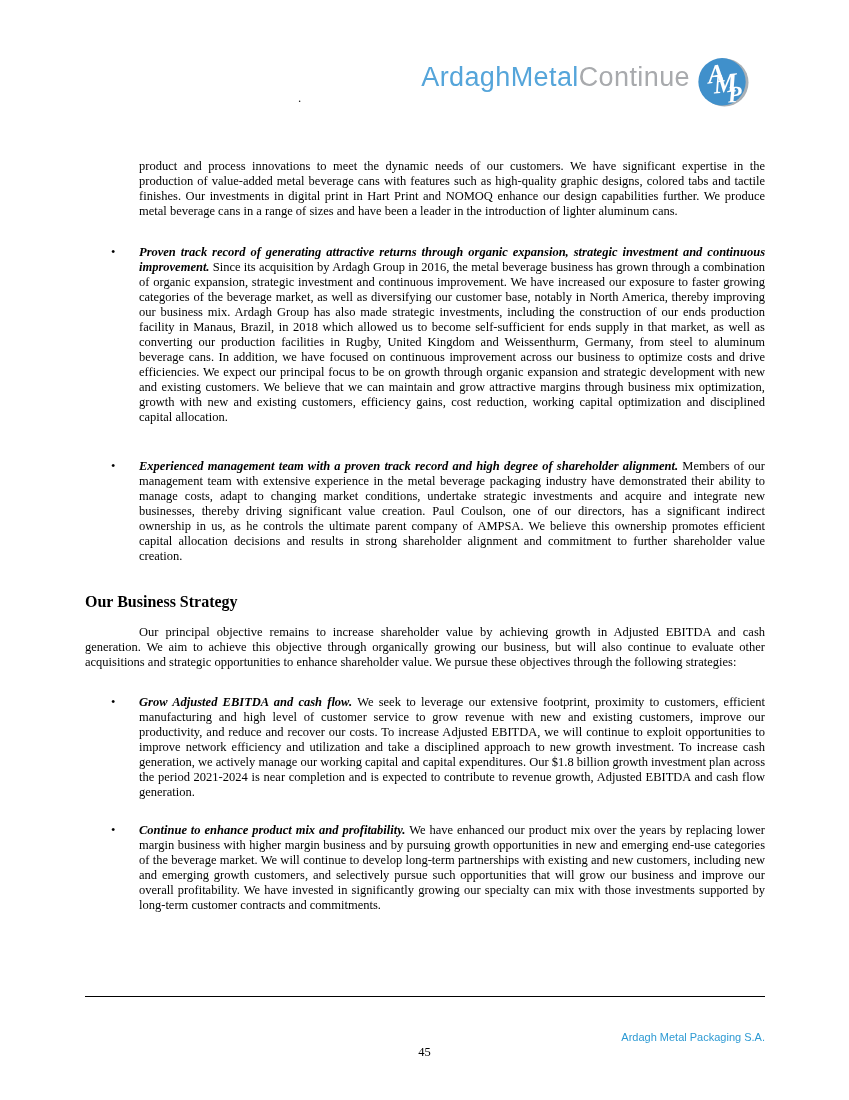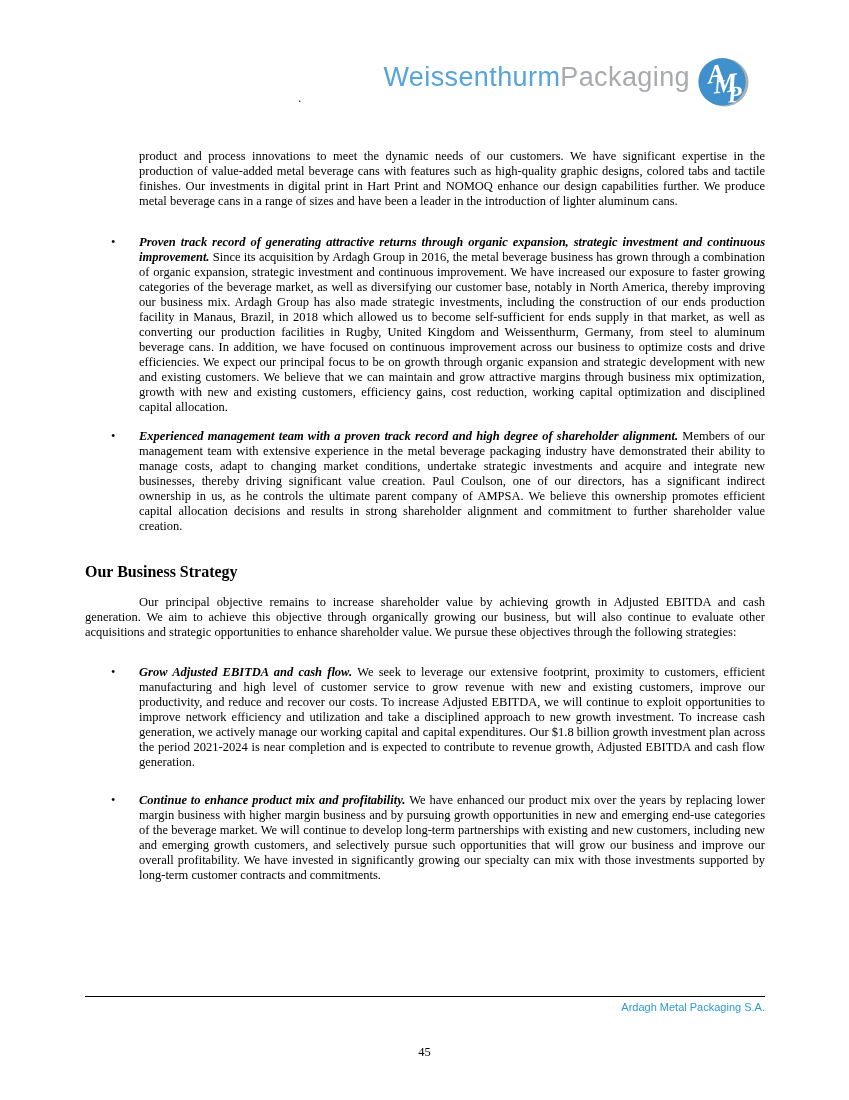--- a/index.html
+++ b/index.html
@@ -31,64 +31,64 @@
   .stray-mark {
     position: absolute; left: 298px; top: 90px;
     font-size: 13px; color: #222; font-family: "Liberation Serif", serif;
   }
 
   
   .content {
     position: absolute; left: 85px; top: 145px; width: 680px;
     font-size: 12.5px; line-height: 15px; text-align: justify;
   }
-  .intro-paragraph { margin: 4px 0 26px 54px; }
+  .intro-paragraph { margin: 14px 0 26px 54px; }
 
   .bullet { position: relative; margin-left: 54px; }
   .bullet::before {
     content: "\2022";
     position: absolute; left: -28px; top: 0;
     font-size: 12.5px;
   }
   .lead { font-weight: bold; font-style: italic; }
-  .b1 { margin-bottom: 14px; }
+  .b1 { margin-bottom: 34px; }
   .b2 { margin-bottom: 30px; }
   .b3 { margin-bottom: 23px; }
   .b4 { margin-bottom: 16px; }
 
   .section-heading {
     font-size: 16px; font-weight: bold; text-align: left;
     margin: 0 0 15px 0; line-height: 15px;
   }
   .section-paragraph { text-indent: 54px; margin: 16px 0 25px 0; }
 
   
   .footer-divider {
     position: absolute; left: 85px; top: 996px; width: 680px;
     border-top: 1.5px solid #000000; height: 0;
   }
   .footer-company {
-    position: absolute; left: 85px; top: 1001px; width: 680px;
+    position: absolute; left: 85px; top: 1031px; width: 680px;
     text-align: right;
     font-family: "Liberation Sans", sans-serif;
     font-size: 11px; line-height: 13px;
     color: #2d9ad3;
   }
   .page-number {
     position: absolute; left: 0; top: 1045px; width: 849px;
     text-align: center; font-size: 12.5px;
   }
 </style>
 </head>
 <body>
 
 <div class="page">
 
   <div class="logo-row">
-    <div class="logo-wordmark"><span class="logo-blue">Weissenthurm</span><span class="logo-gray">Packaging</span></div>
+    <div class="logo-wordmark"><span class="logo-blue">ArdaghMetal</span><span class="logo-gray">Continue</span></div>
     <svg class="monogram" viewBox="0 0 54 54" xmlns="http://www.w3.org/2000/svg">
       <circle cx="28.5" cy="27.5" r="25" fill="#aab0b5"></circle>
       <circle cx="26" cy="26.8" r="24.6" fill="#4090cb"></circle>
       <g fill="#ffffff" font-family="Liberation Serif, serif" font-style="italic" font-weight="bold">
         <text x="11" y="28" font-size="27" transform="rotate(-8 16 20)">A</text>
         <text x="17" y="38" font-size="28" transform="rotate(-6 26 30)">M</text>
         <text x="32" y="48" font-size="24" transform="rotate(-4 36 42)">P</text>
       </g>
     </svg>
   </div>

